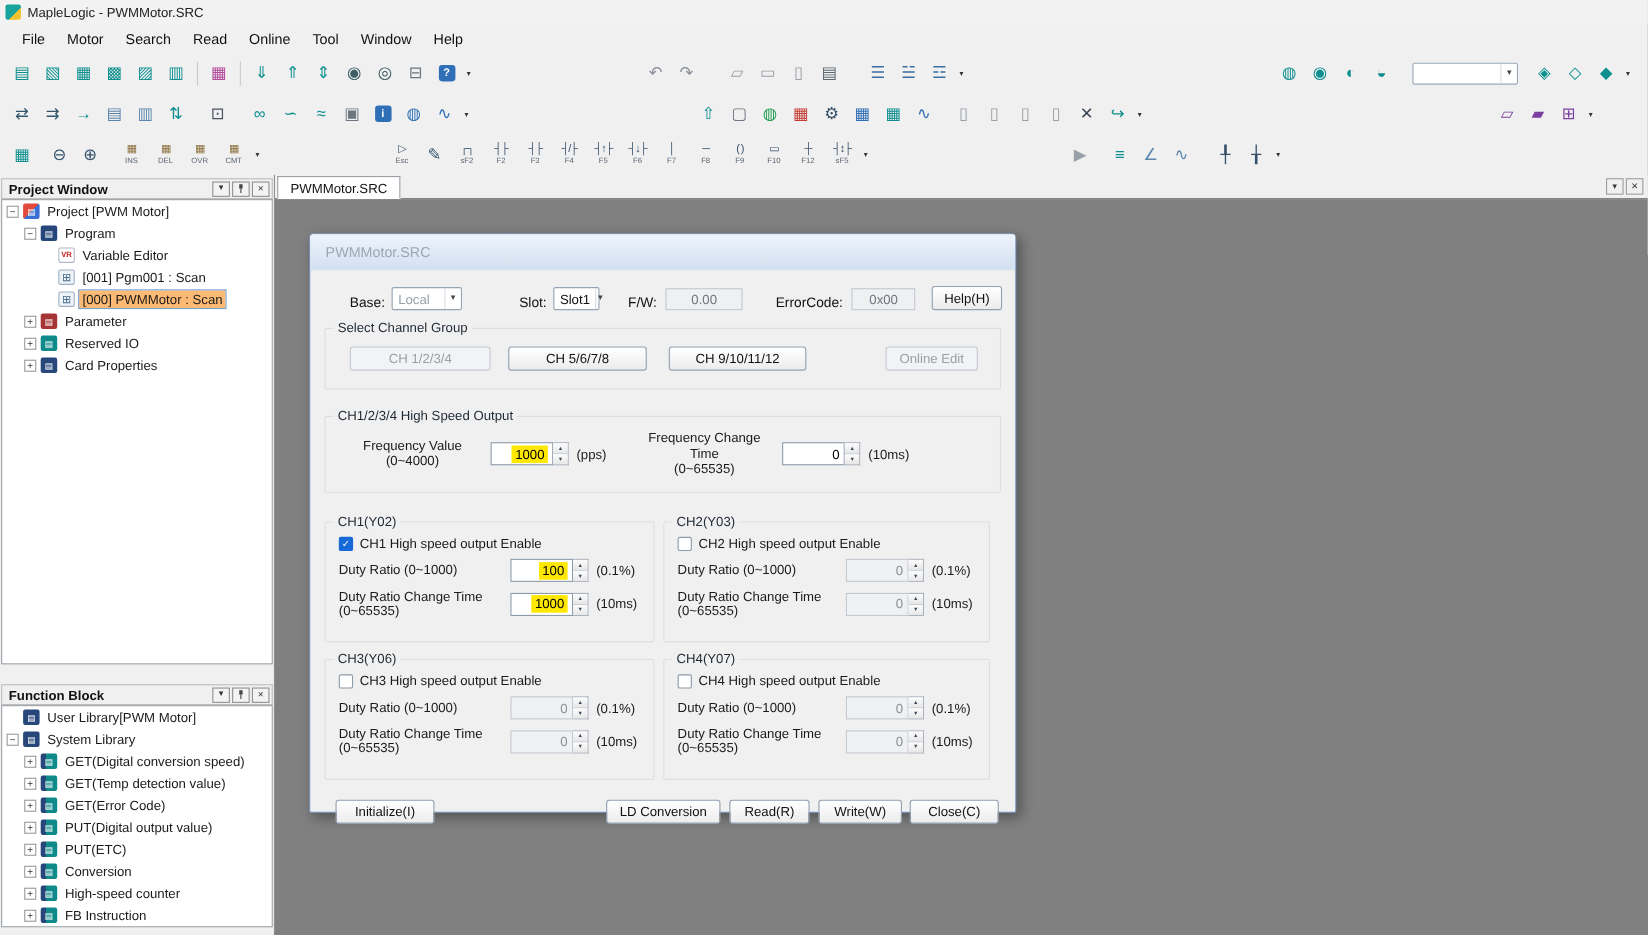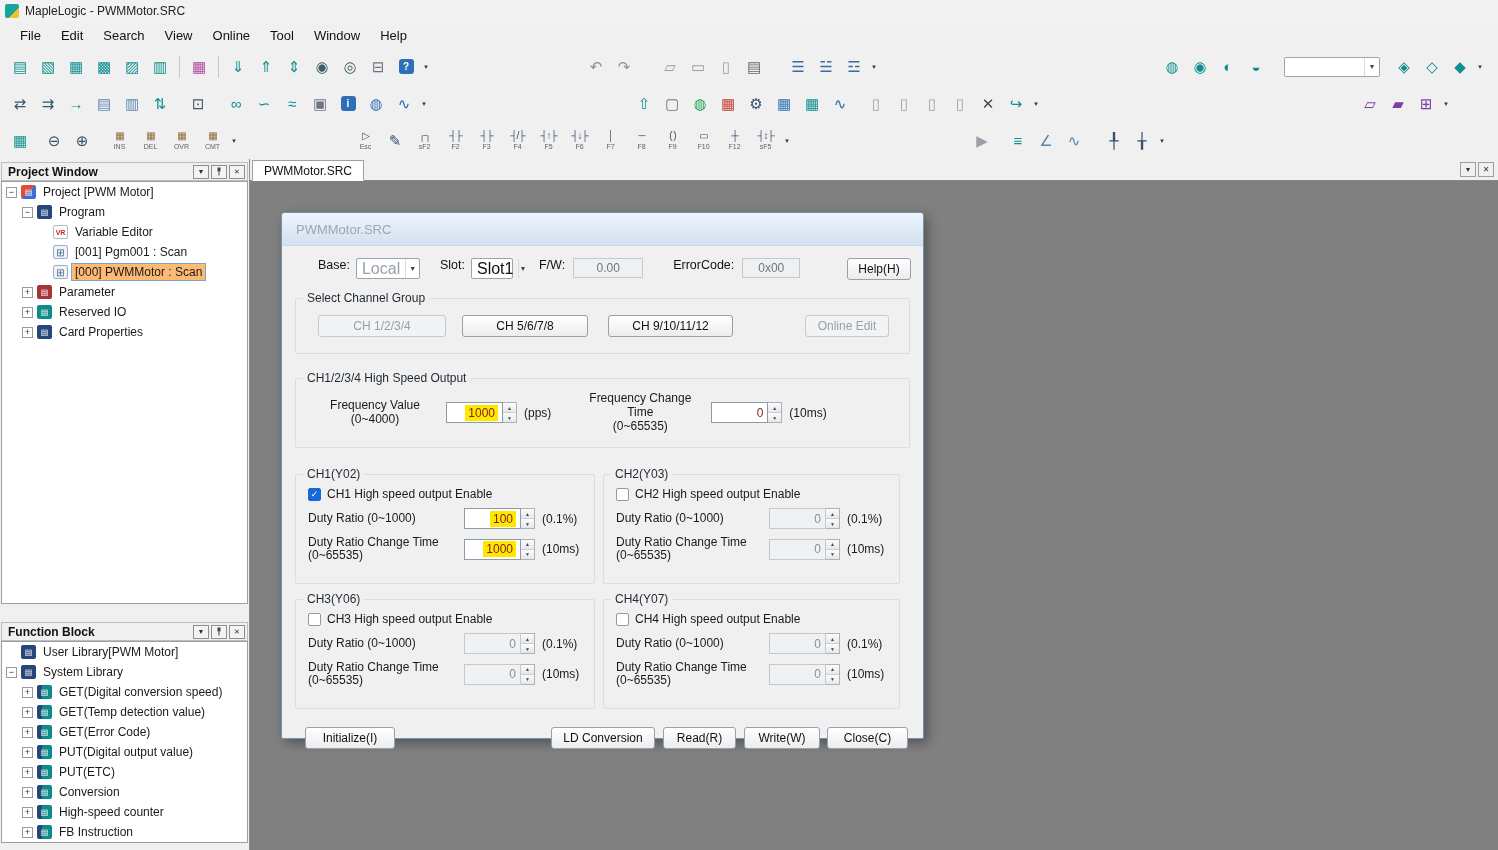--- a/index.html
+++ b/index.html
@@ -61,43 +61,43 @@
 .tabbar{height:22px;display:flex;align-items:flex-end;background:#f0f0f0;border-bottom:1px solid #868686;padding-left:2px;flex:0 0 auto}
 .tab{height:21px;margin-bottom:-1px;padding:0 11px;background:#fff;border:1px solid #9aa0a6;border-bottom:1px solid #fff;display:flex;align-items:center;font-size:12px;color:#111}
 .tab-controls{margin-left:auto;display:flex;align-items:center;gap:2px;margin-right:4px;margin-bottom:3px}
 .tab-ctl{width:16px;height:15px;border:1px solid #9aa0a6;background:#f0f0f0;display:flex;align-items:center;justify-content:center;font-size:8px;color:#333}
 .canvas{flex:1;position:relative;background:#808080;overflow:hidden}
 
 
 .dialog{position:absolute;left:31px;top:31px;width:643px;height:527px;background:#f0f0f0;border:1px solid #7591b5;border-radius:4px 4px 2px 2px;box-shadow:4px 4px 12px rgba(0,0,0,.35)}
 .dlg-title{height:33px;background:linear-gradient(#eef4fb,#d2e0f0);border-bottom:1px solid #ccd8e6;border-radius:3px 3px 0 0;display:flex;align-items:center;padding-left:14px;color:#9aa7b8;font-size:13px}
 .dlg-body{padding:10px 12px 0 13px}
-.dlg-hdr{display:flex;align-items:flex-start;height:24px;margin-top:2px;font-size:12.5px}
+.dlg-hdr{display:flex;align-items:flex-end;height:24px;margin-top:2px;font-size:12.5px}
 .lbl{white-space:nowrap;color:#111}
 .combo{height:21px;border:1px solid #96a4b4;background:#fff;display:inline-flex;align-items:center;border-radius:2px}
-.combo .combo-val{flex:1;padding:0 5px;font-size:16px;color:#111;white-space:nowrap}
+.combo .combo-val{flex:1;padding:0 5px;font-size:12px;color:#111;white-space:nowrap}
 .combo.disabled .combo-val{color:#9aa0a6}
 .combo .arrow{width:15px;height:100%;display:flex;align-items:center;justify-content:center;font-size:7px;color:#444;border-left:1px solid #d8dde3}
 .ro-box{height:20px;border:1px solid #c3c9d0;background:#eef0f2;color:#6e767e;display:inline-flex;align-items:center;justify-content:center;font-size:12px}
 .btn{height:22px;border:1px solid #93a1b2;border-radius:3px;background:linear-gradient(#ffffff,#ececed);font-size:12px;color:#111;display:inline-flex;align-items:center;justify-content:center;white-space:nowrap}
 .btn.disabled{color:#9aa0a6;border-color:#c2cad2;background:#f2f3f4}
 .gb{position:relative;border:1px solid #d9dee5;border-radius:2px;margin-right:1px}
 .gb-label{position:absolute;top:-8px;left:7px;background:#f0f0f0;padding:0 4px;font-size:12px;color:#1f2933;white-space:nowrap}
 .chg{height:56px;display:flex;align-items:center;margin-top:16px}
 .chg-btn-0{width:128px;margin-left:22px}
 .chg-btn-1{width:126px;margin-left:16px}
 .chg-btn-2{width:125px;margin-left:20px}
 .chg-btn-3{width:84px;margin-left:auto;margin-right:20px}
 .hs{height:70px;display:flex;align-items:center;margin-top:24px}
 .hs-field{display:flex;align-items:center}
 .hs-label{width:130px;text-align:center;font-size:12px;line-height:1.15}
 .hs-field.first{margin-left:14px}
 .hs-field.second{margin-left:24px}
 .spin-input{display:inline-flex;height:21px;margin-left:6px}
-.num-input{width:57px;border:1px solid #8d9aa8;background:#fff;display:flex;align-items:center;justify-content:flex-end;padding-right:4px;font-size:12px;color:#7f1d1d}
+.num-input{width:57px;border:1px solid #8d9aa8;background:#fff;display:flex;align-items:center;justify-content:flex-end;padding-right:4px;font-size:12px;color:#000000}
 .num-input .hl{background:#ffe800;padding:1px 3px}
 .spinner{width:14px;display:flex;flex-direction:column;border:1px solid #aab2bc;border-left:none;background:#f2f2f2}
 .spin{flex:1;display:flex;align-items:center;justify-content:center;font-size:5px;color:#3c4654;background:linear-gradient(#fcfcfc,#e7e7e7)}
 .spin.up{border-bottom:1px solid #c9cfd6}
 .spin-input.disabled .num-input{background:#f0f1f2;color:#8b9097;border-color:#c3c9d0}
 .unit{margin-left:7px;font-size:12px;white-space:nowrap}
 .channels{display:grid;grid-template-columns:300px 297px;gap:15px 8px;margin-top:26px}
 .ch-box{height:110px;padding:10px 8px 0 12px;margin-right:0}
 .cb-row{display:flex;align-items:center;margin-top:2px}
 .checkbox{width:13px;height:13px;border:1px solid #8d9aa8;background:#fff;border-radius:2px;margin-right:6px;display:flex;align-items:center;justify-content:center;font-size:9px;color:#fff;flex:0 0 auto}
@@ -117,23 +117,23 @@
 
 <div class="app">
 
   <div class="titlebar">
     <span class="title-icon"></span>
     <span class="title-text">MapleLogic - PWMMotor.SRC</span>
   </div>
 
   <div class="menubar" id="menu-bar">
       <span class="menu-item">File</span>
-      <span class="menu-item">Edit</span>
+      <span class="menu-item">Motor</span>
       <span class="menu-item">Search</span>
-      <span class="menu-item">View</span>
+      <span class="menu-item">Read</span>
       <span class="menu-item">Online</span>
       <span class="menu-item">Tool</span>
       <span class="menu-item">Window</span>
       <span class="menu-item">Help</span>
     </div>
 
   <div class="toolbar-row" id="tb1">
       <span class="tbi">
         <span class="tbi-glyph" style="color: rgb(13, 143, 143);">▤</span>
       </span>
@@ -595,21 +595,21 @@
             <span>PWMMotor.SRC</span>
           </div>
           <div class="dlg-body">
 
             <div class="dlg-hdr">
               <span class="lbl" style="margin-left:23px">Base:</span>
               <span class="combo disabled" style="width:64px;margin-left:6px">
                 <span class="combo-val">Local</span>
                 <span class="arrow">▼</span>
               </span>
-              <span class="lbl" style="margin-left:20px">Slot:</span>
+              <span class="lbl" style="margin-left:52px">Slot:</span>
               <span class="combo" style="width:42px;margin-left:6px">
                 <span class="combo-val">Slot1</span>
                 <span class="arrow">▼</span>
               </span>
               <span class="lbl" style="margin-left:26px">F/W:</span>
               <span class="ro-box" style="width:70px;margin-left:8px">0.00</span>
               <span class="lbl" style="margin-left:30px">ErrorCode:</span>
               <span class="ro-box" style="width:58px;margin-left:8px">0x00</span>
               <span class="btn" style="width:64px;margin-left:auto">Help(H)</span>
             </div>

